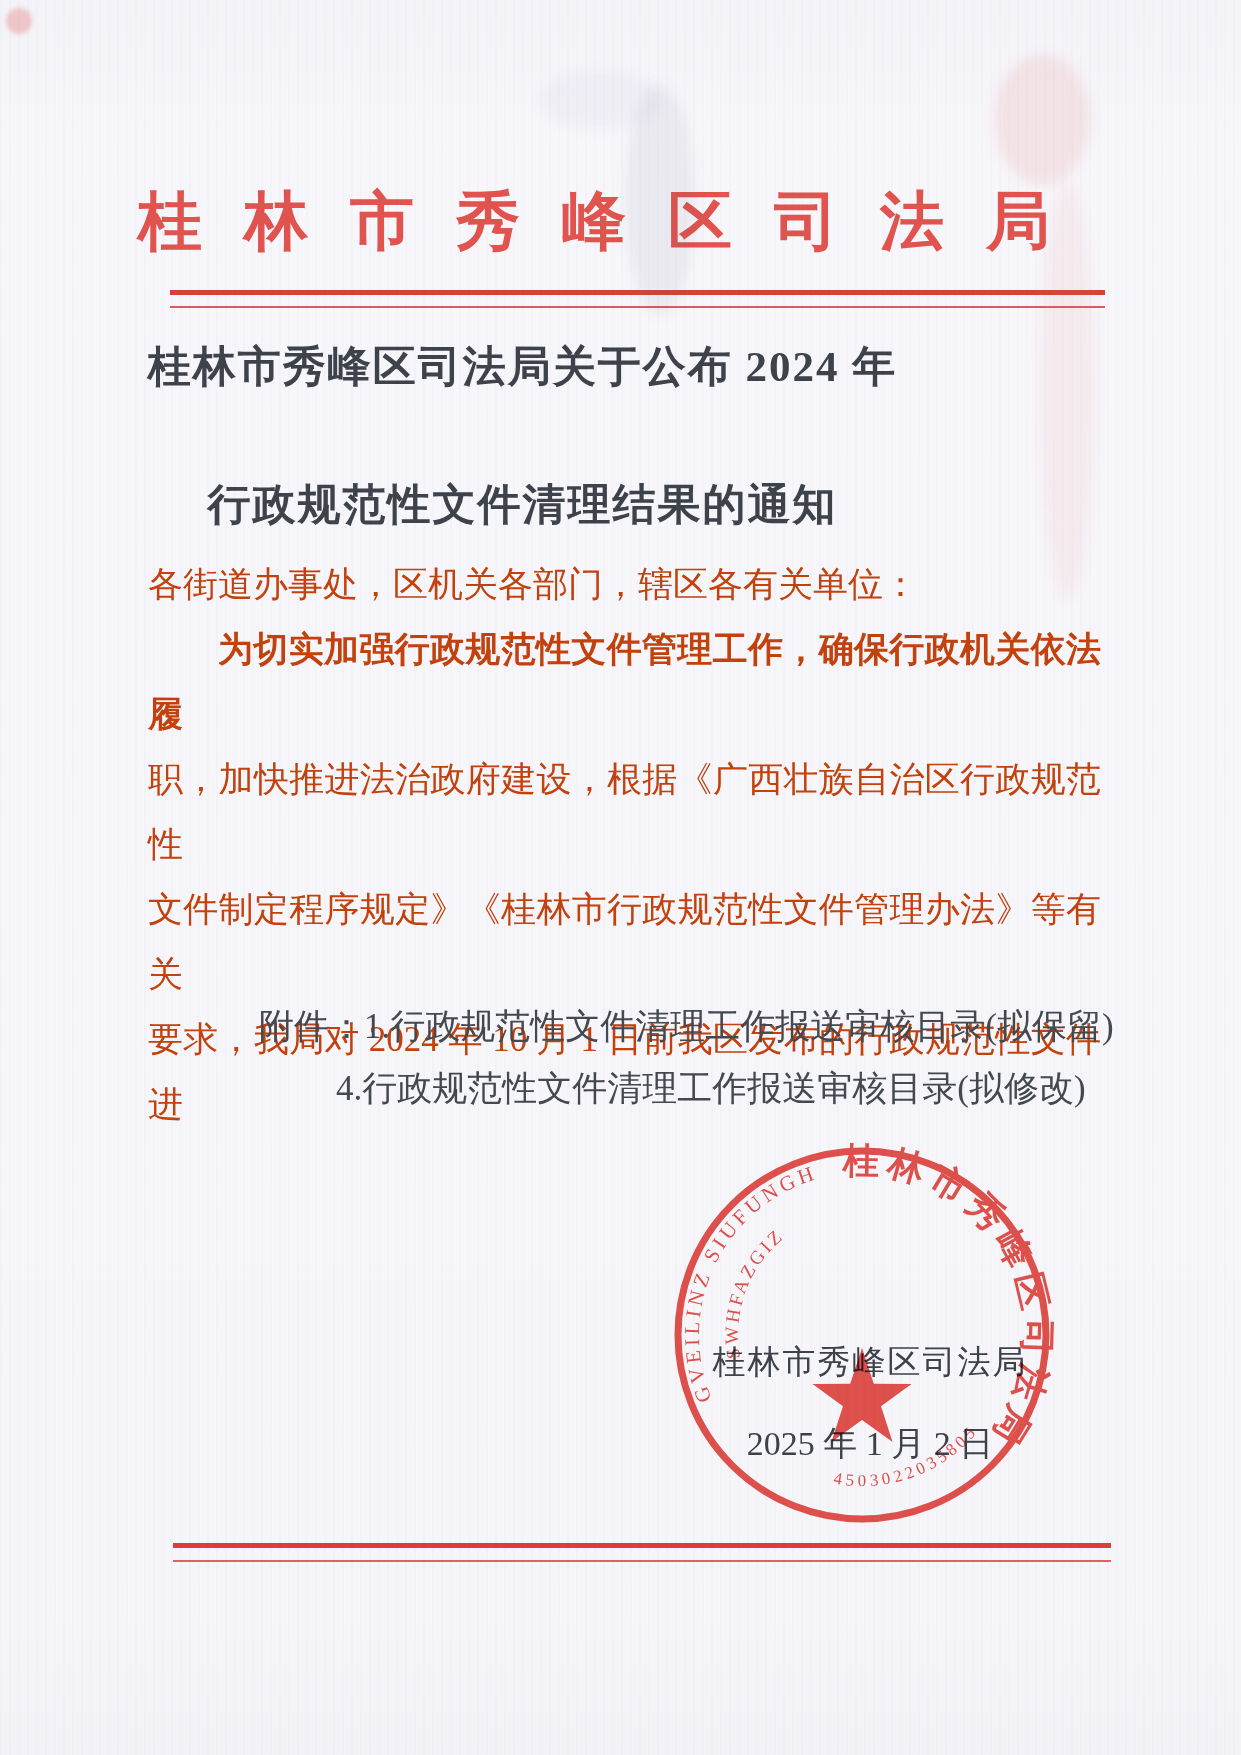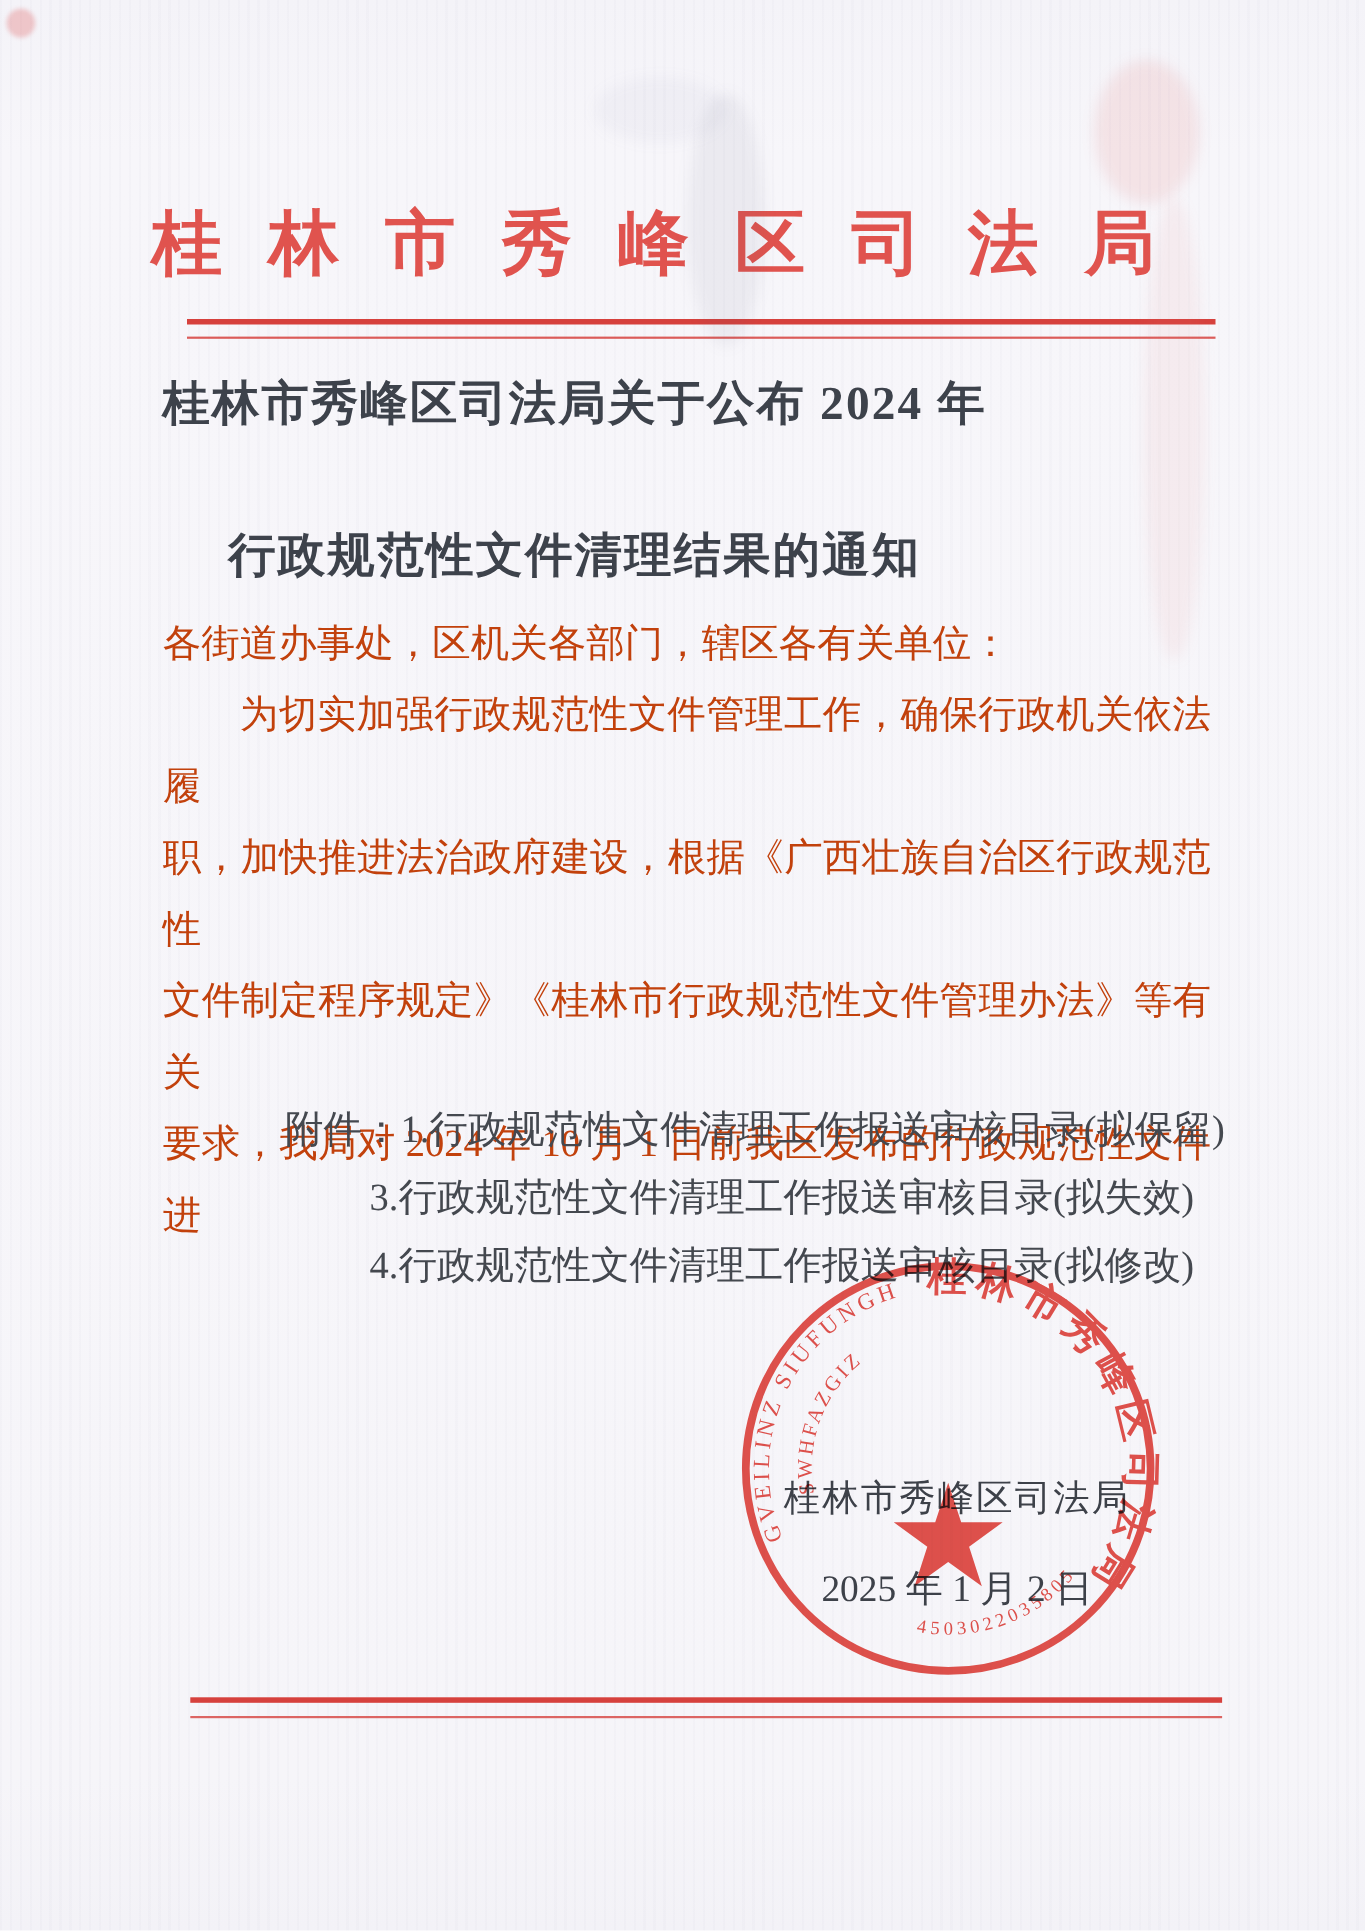--- a/index.html
+++ b/index.html
@@ -60,32 +60,31 @@
 
 <div class="abs letterhead">桂林市秀峰区司法局</div>
 <div class="abs rule rule-a"></div>
 <div class="abs rule rule-b"></div>
 
 <div class="abs doc-title title-1">桂林市秀峰区司法局关于公布 2024 年</div>
 <div class="abs doc-title title-2">行政规范性文件清理结果的通知</div>
 
 <div class="abs bodyblock">
   <div class="salutation">各街道办事处，区机关各部门，辖区各有关单位：</div>
-  <div class="para-line" style="text-indent:70px;">为切实加强行政规范性文件管理工作，确保行政机关依法履</div>
+  <div class="para-line" style="text-indent:70px;font-weight:bold;">为切实加强行政规范性文件管理工作，确保行政机关依法履</div>
   <div class="para-line">职，加快推进法治政府建设，根据《广西壮族自治区行政规范性</div>
   <div class="para-line">文件制定程序规定》《桂林市行政规范性文件管理办法》等有关</div>
   <div class="para-line">要求，我局对 2024 年 10 月 1 日前我区发布的行政规范性文件进</div>
 </div>
 
 <div class="abs attachments">
   <div class="att-row">
     <span class="att-label">附件：</span>
     <span class="att-item">1.行政规范性文件清理工作报送审核目录(拟保留)</span>
   </div>
-  <div class="att-cont">3.行政规范性文件清理工作报送审核目录(拟失效)</div>
   <div class="att-cont">4.行政规范性文件清理工作报送审核目录(拟修改)</div>
 </div>
 
 <div class="abs sig-org">桂林市秀峰区司法局</div>
 <div class="abs sig-date">2025 年 1 月 2 日</div>
 
 <svg class="abs seal-svg" width="460" height="440" viewBox="640 1115 460 440">
   <circle cx="862" cy="1335" r="184" fill="none" stroke="#e23b34" stroke-width="7"></circle>
   <defs>
     <path id="sealTop" d="M 725 1424 A 163 163 0 1 1 999 1424" fill="none"></path>

